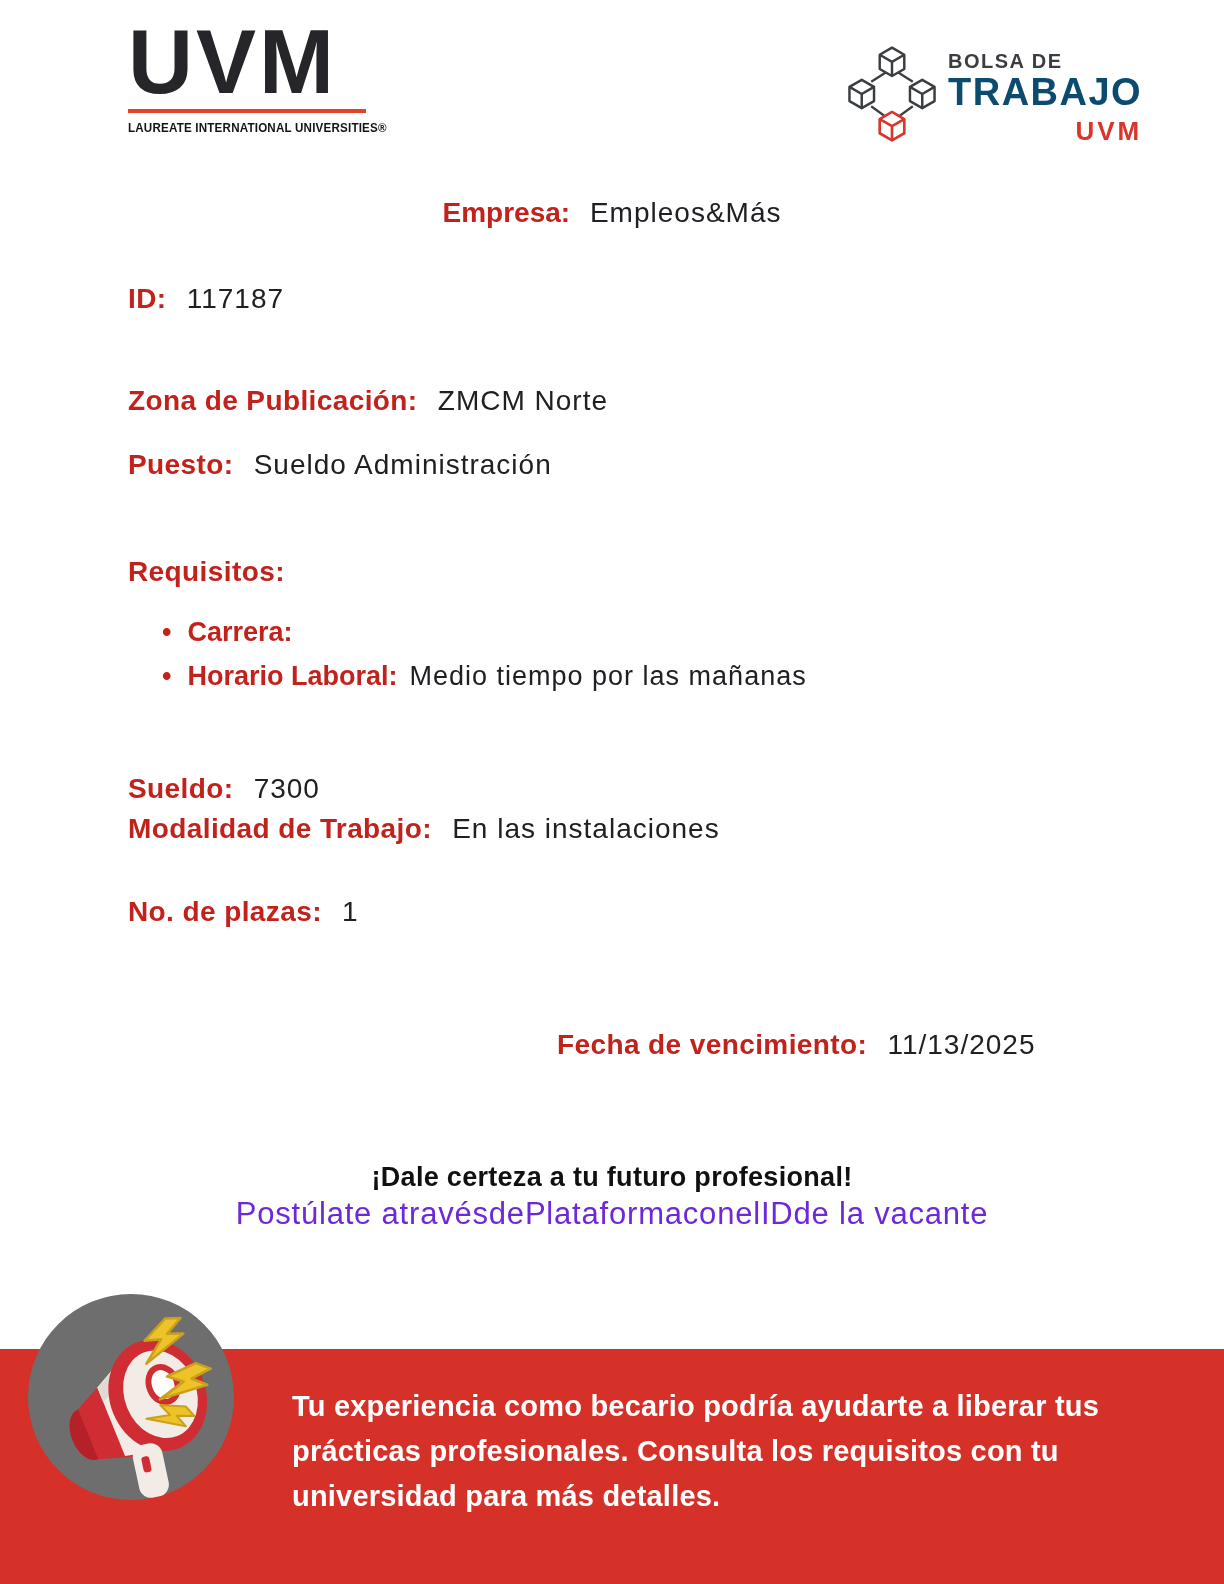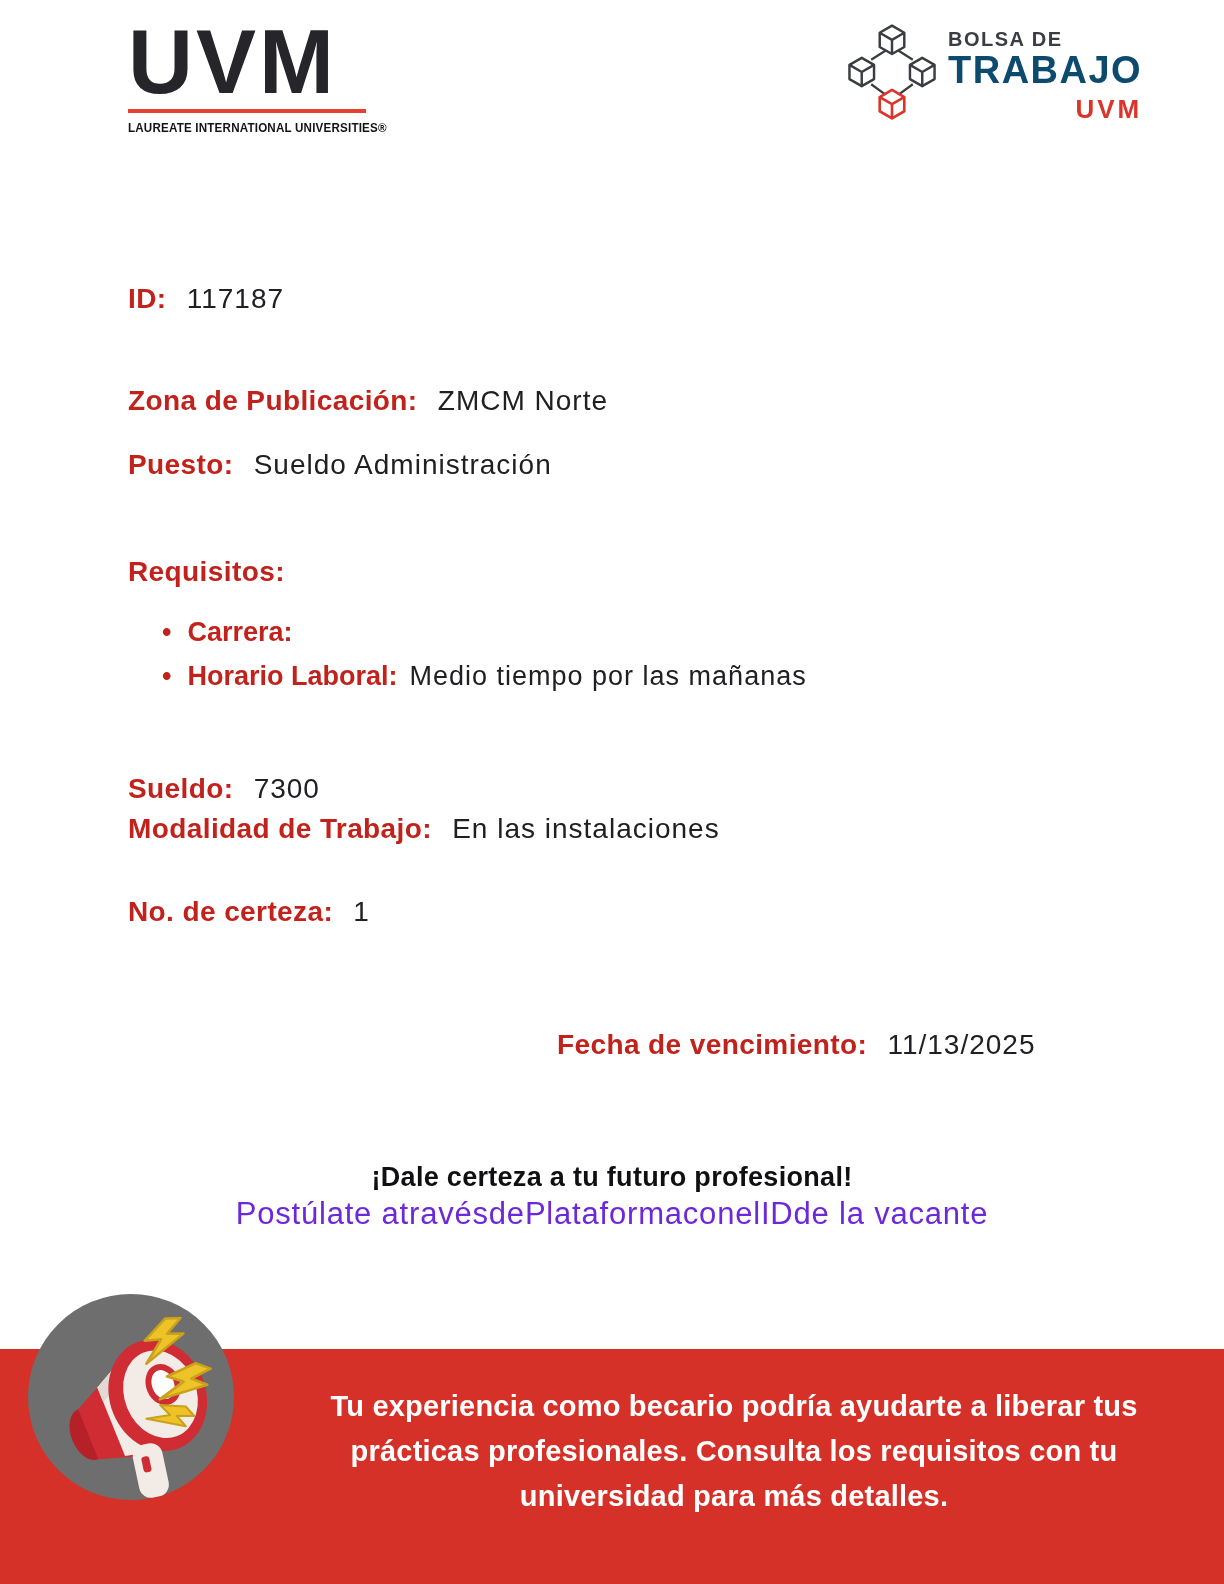--- a/index.html
+++ b/index.html
@@ -6,21 +6,21 @@
   .page{position:relative;width:1224px;height:1584px;background:#ffffff;
         font-family:"Liberation Sans",sans-serif;color:#202024;overflow:hidden;}
 
   
   .uvm-logo{position:absolute;left:128px;top:22px;width:245px;}
   .uvm-word{font-size:90px;font-weight:900;letter-spacing:3px;line-height:.9;color:#26262a;}
   .uvm-rule{height:4px;background:#e8402e;margin:6px 0 8px;width:238px;}
   .uvm-tagline{font-size:12.5px;font-weight:700;letter-spacing:.2px;color:#141416;
                white-space:nowrap;transform:scaleX(.93);transform-origin:left;}
 
-  .bolsa{position:absolute;left:840px;top:20px;display:flex;align-items:center;}
+  .bolsa{position:absolute;left:840px;top:42px;display:flex;align-items:center;}
   .bolsa-icon{width:104px;height:104px;}
   .bolsa-text{margin-left:4px;margin-top:8px;}
   .bolsa-l1{font-size:20px;font-weight:700;color:#3a3d41;letter-spacing:1.5px;}
   .bolsa-l2{font-size:38px;font-weight:700;color:#0c4a6e;letter-spacing:1.5px;line-height:1.05;}
   .bolsa-l3{font-size:26px;font-weight:800;color:#d9352b;text-align:right;letter-spacing:3px;margin-top:3px;}
 
   
   .line{position:absolute;left:128px;font-size:28px;letter-spacing:.4px;white-space:nowrap;}
   .lbl{font-weight:800;color:#c2221c;}
   .val{color:#202024;letter-spacing:1px;margin-left:12px;}
@@ -31,21 +31,21 @@
   .cta-head{position:absolute;left:0;width:100%;text-align:center;top:1162px;
             font-size:27px;font-weight:800;color:#101013;letter-spacing:.3px;}
   .cta-sub{position:absolute;left:0;width:100%;text-align:center;top:1196px;
            font-size:31px;color:#6d28d9;letter-spacing:.8px;}
 
   
   .band{position:absolute;left:0;top:1349px;width:1224px;height:235px;background:#d63129;}
   .circle{position:absolute;left:28px;top:1294px;width:206px;height:206px;border-radius:50%;
           background:#6e6e6e;}
   .circle svg{position:absolute;left:0;top:0;overflow:visible;}
-  .band-text{position:absolute;left:292px;top:1384px;width:884px;text-align:center;color:#ffffff;
+  .band-text{position:absolute;left:292px;top:1384px;width:884px;color:#ffffff;
              font-weight:700;font-size:29px;line-height:1.55;letter-spacing:.2px;}
 </style>
 </head>
 <body>
 
 <div class="page">
 
   <div class="uvm-logo">
     <div class="uvm-word">UVM</div>
     <div class="uvm-rule"></div>
@@ -80,20 +80,24 @@
         </g>
       </svg>
     </div>
     <div class="bolsa-text">
       <div class="bolsa-l1">BOLSA DE</div>
       <div class="bolsa-l2">TRABAJO</div>
       <div class="bolsa-l3">UVM</div>
     </div>
   </div>
 
+  <div class="center-line" style="top:197px;">
+    <span class="lbl">Empresa:</span>
+    <span class="val">Empleos&amp;Más</span>
+  </div>
 
   <div class="line" style="top:283px;">
     <span class="lbl">ID:</span>
     <span class="val">117187</span>
   </div>
 
   <div class="line" style="top:365px;margin-top:20px;">
     <span class="lbl">Zona de Publicación:</span>
     <span class="val">ZMCM Norte</span>
   </div>
@@ -119,21 +123,21 @@
     <span class="lbl">Sueldo:</span>
     <span class="val">7300</span>
   </div>
 
   <div class="line" style="top:813px;">
     <span class="lbl">Modalidad de Trabajo:</span>
     <span class="val">En las instalaciones</span>
   </div>
 
   <div class="line" style="top:896px;">
-    <span class="lbl">No. de certeza:</span>
+    <span class="lbl">No. de plazas:</span>
     <span class="val">1</span>
   </div>
 
   <div class="line" style="top:1029px;left:557px;">
     <span class="lbl">Fecha de vencimiento:</span>
     <span class="val">11/13/2025</span>
   </div>
 
   <div class="cta-head">¡Dale certeza a tu futuro profesional!</div>
   <div class="cta-sub">Postúlate atravésdePlataformaconelIDde la vacante</div>

